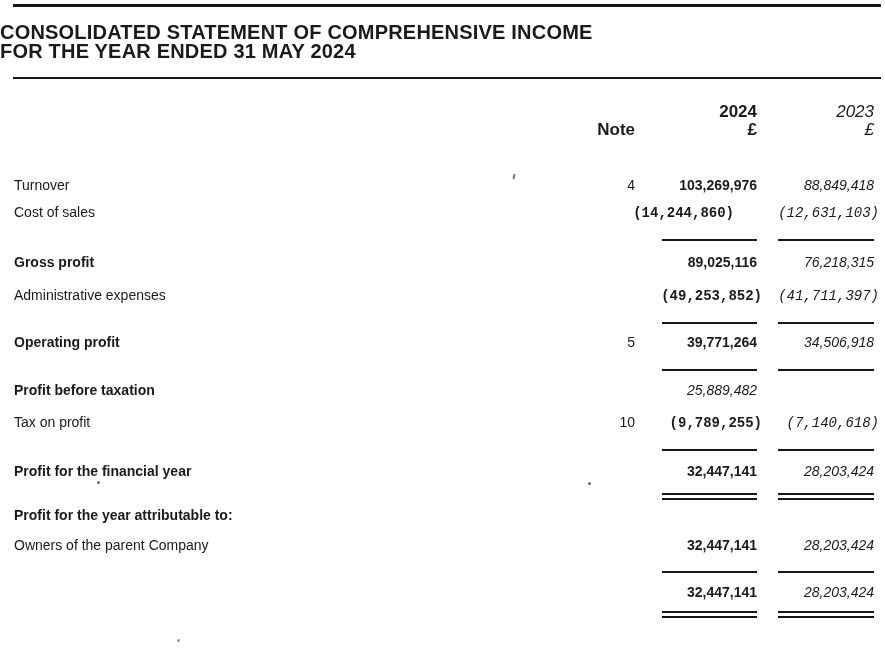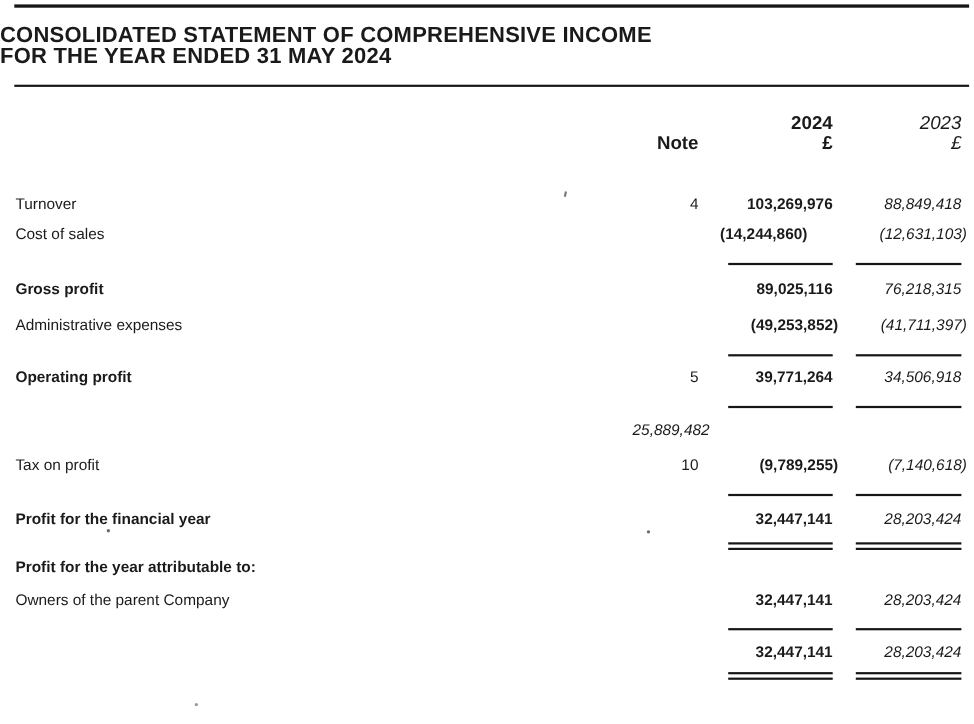--- a/index.html
+++ b/index.html
@@ -31,21 +31,21 @@
   .hdr-row { height:18px; line-height:18px; font-size:17px; }
   .hdr-rowA { margin-top:24px; }
 
   .c-label { text-align:left; white-space:nowrap; }
   .c-note  { text-align:right; }
   .c-cur   { text-align:right; font-weight:bold; }
   .c-pri   { text-align:right; font-style:italic; }
   .emph    { font-weight:bold; }
   .hdr-b   { font-weight:bold; }
   .hdr-i   { font-style:italic; font-weight:normal;margin-left:17px; }
-  .paren   { margin-right:-5px; }
+  .paren   { margin-right:-5px;font-family:Liberation Mono, monospace; }
 
   
   .rule-row { height:2px; }
   .rule-row .r24 { grid-column:3; justify-self:end; width:95px; border-top:2px solid #161616; height:0; }
   .rule-row .r23 { grid-column:4; justify-self:end; width:96px; border-top:2px solid #161616; height:0; }
   .dbl { height:7px; }
   .dbl .r24, .dbl .r23 { height:3px; border-top:2px solid #161616; border-bottom:2px solid #161616; box-sizing:content-box; }
 
   
   .mt35 { margin-top:35px; } .mt16 { margin-top:16px; } .mt15 { margin-top:15px; }
@@ -127,20 +127,21 @@
     <span class="c-pri">34,506,918</span>
   </div>
 
 
   <div class="rule-row mt16">
       <span class="r24"></span>
       <span class="r23"></span>
     </div>
 
   <div class="row mt8">
+    <span class="c-label emph">Profit before taxation</span>
     <span class="c-note"></span>
     <span class="c-pri">25,889,482</span>
   </div>
 
   <div class="row mt10">
     <span class="c-label">Tax on profit</span>
     <span class="c-note">10</span>
     <span class="c-cur paren">(9,789,255)</span>
     <span class="c-pri paren">(7,140,618)</span>
   </div>

